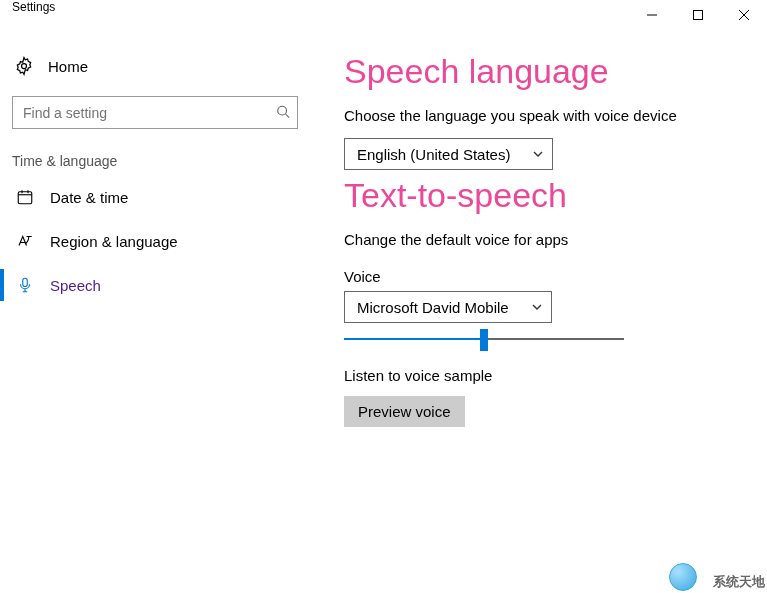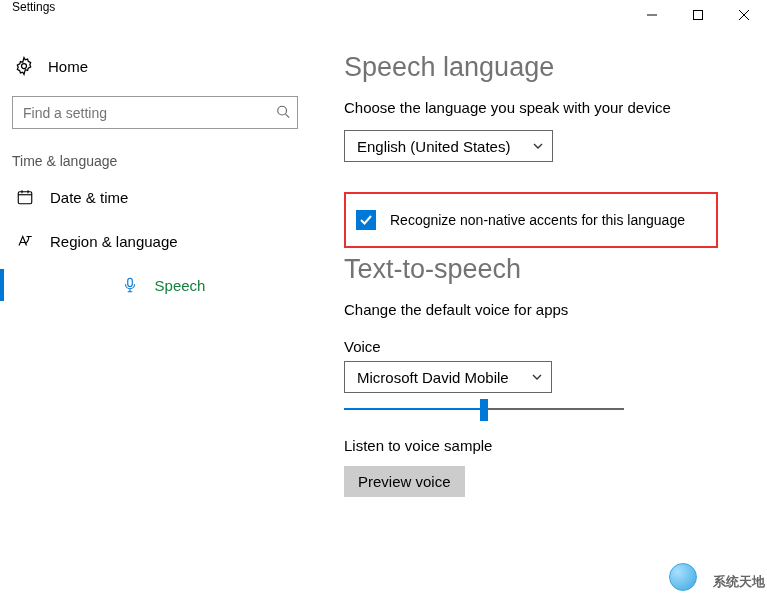--- a/index.html
+++ b/index.html
@@ -64,36 +64,36 @@
     font-size: 14px; color: #555;
   }
   .nav-item {
     display: flex; align-items: center;
     height: 44px;
     padding-left: 16px;
     gap: 16px;
     font-size: 15px;
     position: relative;
   }
-  .nav-item.active { color: #15803d; justify-content: center; }
+  .nav-item.active { color: #4c1d95; }
   .nav-item.active::before {
     content: "";
     position: absolute; left: 0; top: 6px; bottom: 6px; width: 4px;
     background: #0078d7;
   }
   .nav-icon svg { display: block; }
   .content {
     flex: 1;
     padding: 16px 30px 0 34px;
   }
   h1 {
     font-weight: 300;
-    font-size: 27px;
+    font-size: 34px;
     margin: 6px 0 16px 0;
-    color: #737373;
+    color: #ec4899;
   }
   .desc { font-size: 15px; margin-bottom: 14px; }
   .select {
     display: inline-flex; align-items: center; justify-content: space-between;
     border: 1px solid #666;
     height: 32px;
     padding: 0 8px 0 12px;
     font-size: 15px;
     min-width: 176px;
     gap: 22px;
@@ -232,41 +232,31 @@
           <rect x="9" y="3" width="6" height="11" rx="3"></rect>
             <path d="M6 11a6 6 0 0012 0M12 17v4M9 21h6"></path>
         </svg>
       </span>
       <span>Speech</span>
     </div>
   </div>
 
   <div class="content">
     <h1>Speech language</h1>
-    <div class="desc">Choose the language you speak with your device</div>
+    <div class="desc">Choose the language you speak with voice device</div>
 
     <div class="select">
       <span>English (United States)</span>
       <span class="chev">
         <svg width="12" height="12" viewBox="0 0 12 12">
             <polyline points="2,4 6,8 10,4" fill="none" stroke="#333" stroke-width="1.4"></polyline>
           </svg>
       </span>
     </div>
 
-    <div class="highlight-box">
-      <div class="chk-row">
-        <span class="chk">
-          <svg viewBox="0 0 14 14">
-              <polyline points="2,7 5.5,10.5 12,3" fill="none" stroke="#fff" stroke-width="2"></polyline>
-            </svg>
-        </span>
-        <span>Recognize non-native accents for this language</span>
-      </div>
-    </div>
 
     <h1 style="">Text-to-speech</h1>
     <div class="desc">Change the default voice for apps</div>
 
     <div class="field-lbl">Voice</div>
     <div class="select" style="min-width:196px">
       <span>Microsoft David Mobile</span>
       <span class="chev">
         <svg width="12" height="12" viewBox="0 0 12 12">
             <polyline points="2,4 6,8 10,4" fill="none" stroke="#333" stroke-width="1.4"></polyline>

